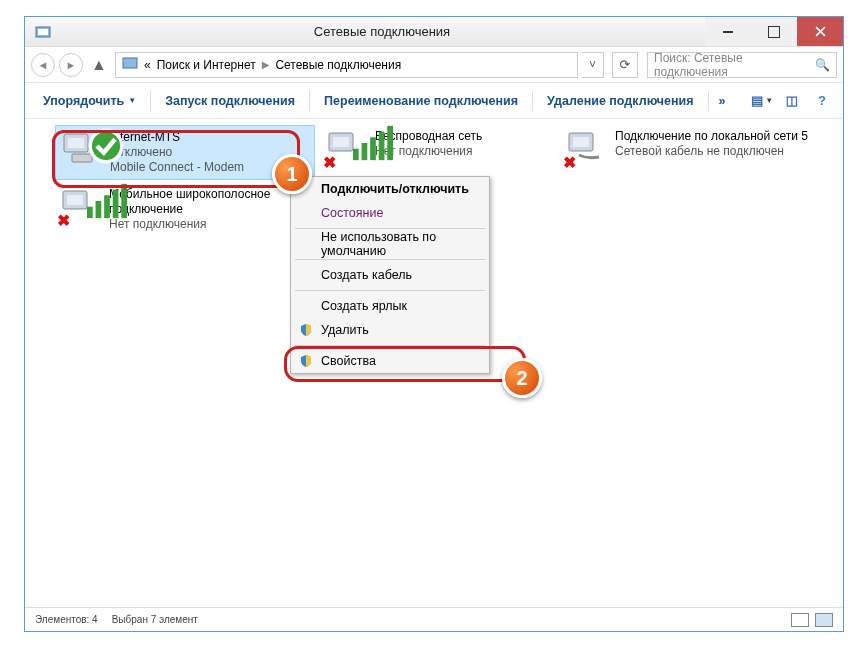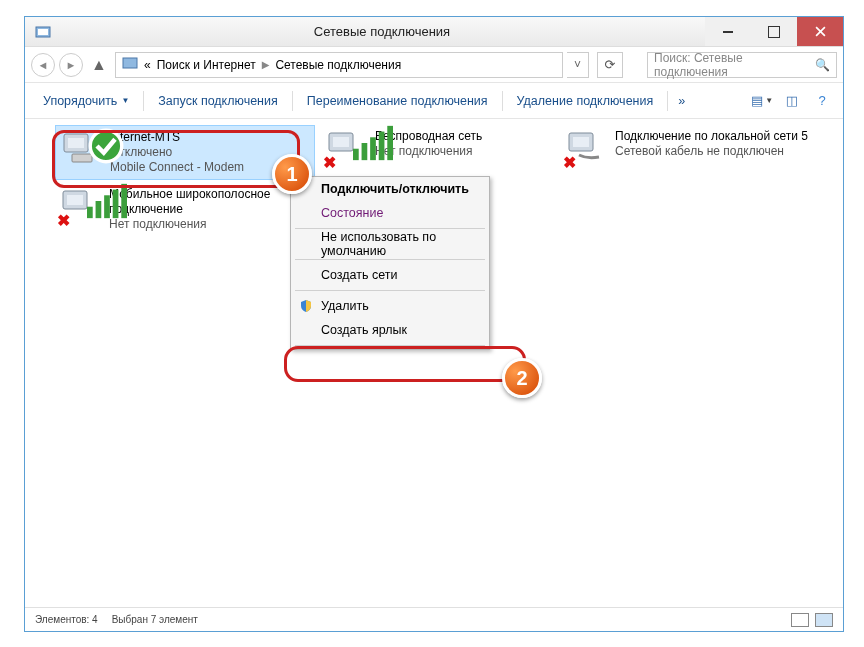--- a/index.html
+++ b/index.html
@@ -19,25 +19,25 @@
 .win-btn.close svg { width:11px; height:11px; }
 
 
 .addr-row { height: 36px; display: flex; align-items: center; padding: 0 6px; border-bottom: 1px solid #e5e5e5; gap:4px; }
 .nav-btn { width:24px; height:24px; border:1px solid #ccc; border-radius:50%; display:flex; align-items:center; justify-content:center; color:#888; font-size:11px; }
 .addr-up { width:24px; height:24px; display:flex; align-items:center; justify-content:center; color:#666; }
 .breadcrumb { flex:1; height:26px; border:1px solid #ccc; display:flex; align-items:center; padding:0 6px; font-size:12px; gap:6px; }
 .breadcrumb .sep { color:#888; font-size:10px; }
 .addr-end { width:22px; height:26px; display:flex; align-items:center; justify-content:center; color:#666; border:1px solid #ccc; border-left:none; font-size:12px;}
 .addr-refresh { width:26px; height:26px; display:flex; align-items:center; justify-content:center; border:1px solid #ccc; color:#555; margin-left:4px; font-size:13px;}
-.search-box { width:190px; height:26px; border:1px solid #ccc; display:flex; align-items:center; padding:0 6px; margin-left:20px; font-size:12px; color:#888; }
+.search-box { width:190px; height:26px; border:1px solid #ccc; display:flex; align-items:center; padding:0 6px; margin-left:5px; font-size:12px; color:#888; }
 .search-box .srch-icon { margin-left:auto; color:#555; }
 
 
-.toolbar { height:36px; display:flex; align-items:center; border-bottom:1px solid #e5e5e5; padding:0 10px; gap:4px; font-size:12.5px; color:#1a4f8b; }
+.toolbar { height:36px; display:flex; align-items:center; border-bottom:1px solid #e5e5e5; padding:0 10px; gap:4px; font-size:12.5px; color:#1a4f8b;font-weight:bold; }
 .tool-btn { padding:6px 8px; display:flex; align-items:center; gap:4px; cursor:default; }
 .tool-sep { width:1px; height:20px; background:#ddd; margin:0 2px; }
 .tool-more { color:#1a4f8b; padding:0 4px; }
 .tool-icons { display:flex; gap:8px; margin-left:auto; align-items:center; }
 .tool-icon { width:22px; height:20px; display:flex; align-items:center; justify-content:center; color:#3a70b0; font-size:13px;}
 .tool-icon .drop { font-size:8px; margin-left:2px; color:#444;}
 
 
 .content { position:relative; height: calc(100% - 30px - 36px - 36px - 24px); background:#fff; }
 .conn { position:absolute; width:260px; display:flex; gap:8px; padding:4px 6px; }
@@ -233,30 +233,37 @@
   </div>
 
 </div>
 
 <div class="ctx">
   <div class="ctx-item bold">Подключить/отключить</div>
   <div class="ctx-item disabled">Состояние</div>
   <div class="ctx-sep"></div>
   <div class="ctx-item">Не использовать по умолчанию</div>
   <div class="ctx-sep"></div>
-  <div class="ctx-item">Создать сети</div>
-  <div class="ctx-sep"></div>
+  <div class="ctx-item">Создать кабель</div>
+  <div class="ctx-sep"></div>
+  <div class="ctx-item">Создать ярлык</div>
   <div class="ctx-item">
     <span class="ctx-shield"><svg viewBox="0 0 14 14">
           <path d="M7 1 L12 3 V7 Q12 11 7 13 Q2 11 2 7 V3 Z" fill="#3a84d4"></path>
           <path d="M7 1 L12 3 V7 Q12 11 7 13 V1 Z" fill="#f5c542"></path>
         </svg></span>
     <span>Удалить</span>
   </div>
-  <div class="ctx-item">Создать ярлык</div>
-  <div class="ctx-sep"></div>
+  <div class="ctx-sep"></div>
+  <div class="ctx-item">
+    <span class="ctx-shield"><svg viewBox="0 0 14 14">
+          <path d="M7 1 L12 3 V7 Q12 11 7 13 Q2 11 2 7 V3 Z" fill="#3a84d4"></path>
+          <path d="M7 1 L12 3 V7 Q12 11 7 13 V1 Z" fill="#f5c542"></path>
+        </svg></span>
+    <span>Свойства</span>
+  </div>
 </div>
 
 <div class="frame1"></div>
 <div class="frame2"></div>
 
 <div class="callout c1">1</div>
 <div class="callout c2">2</div>
 
 </body></html>

